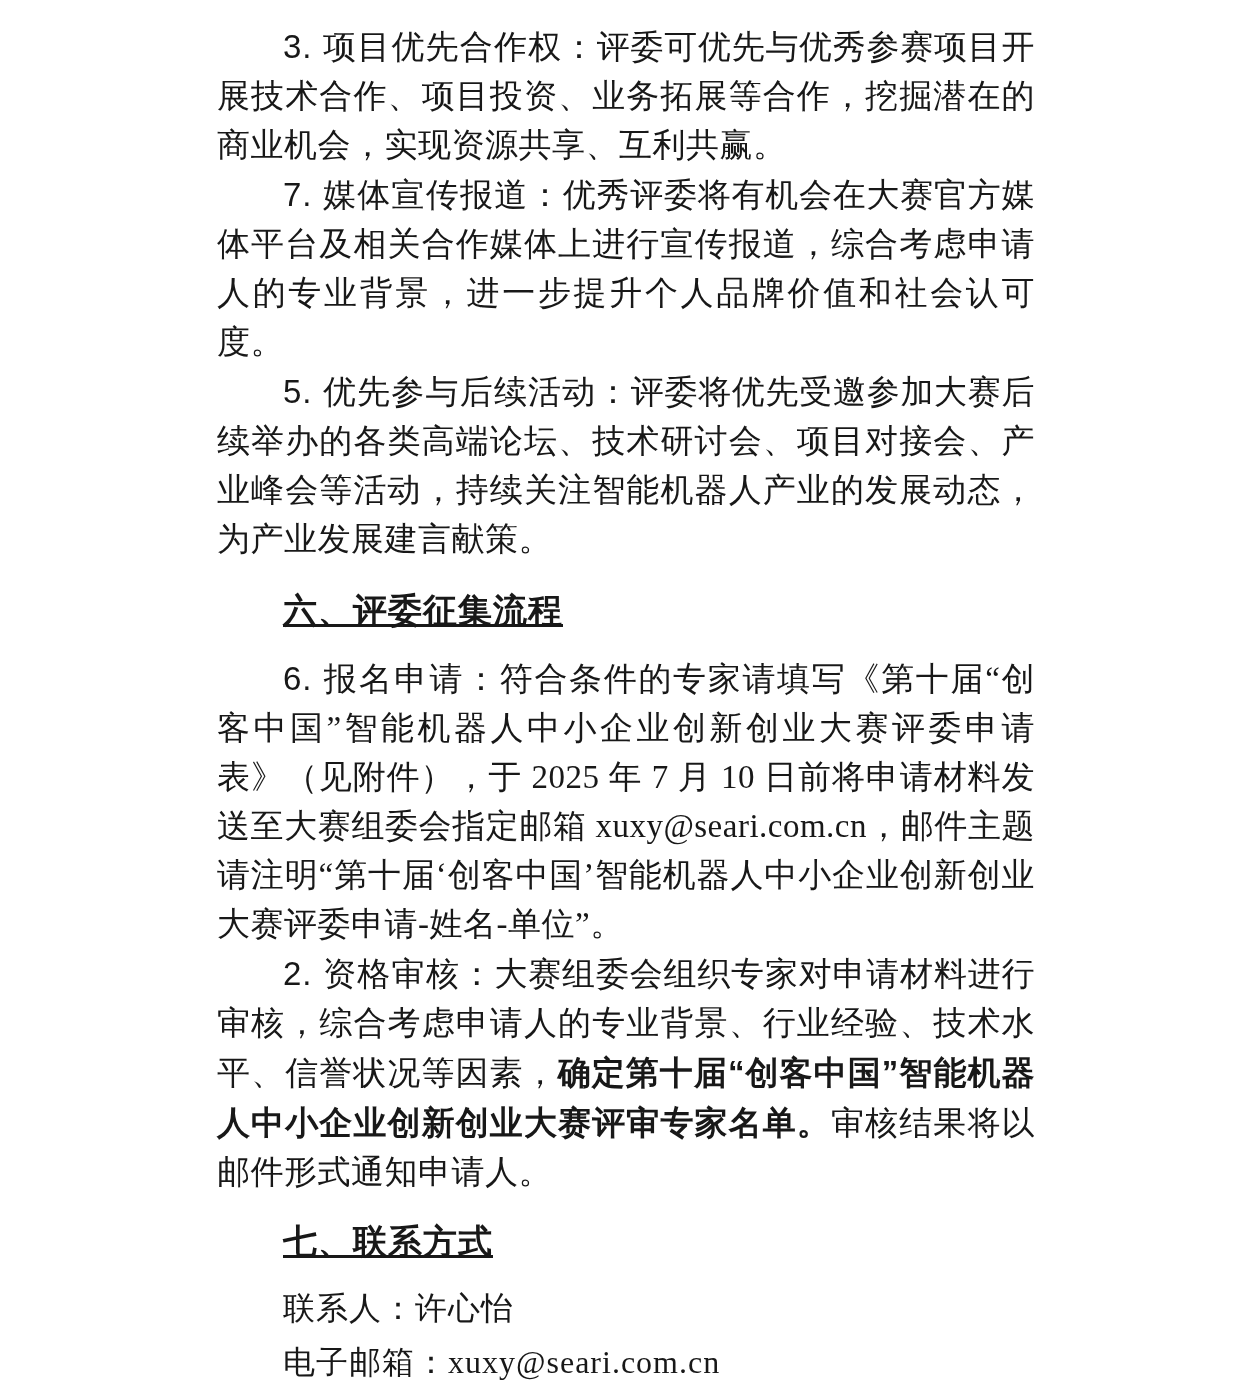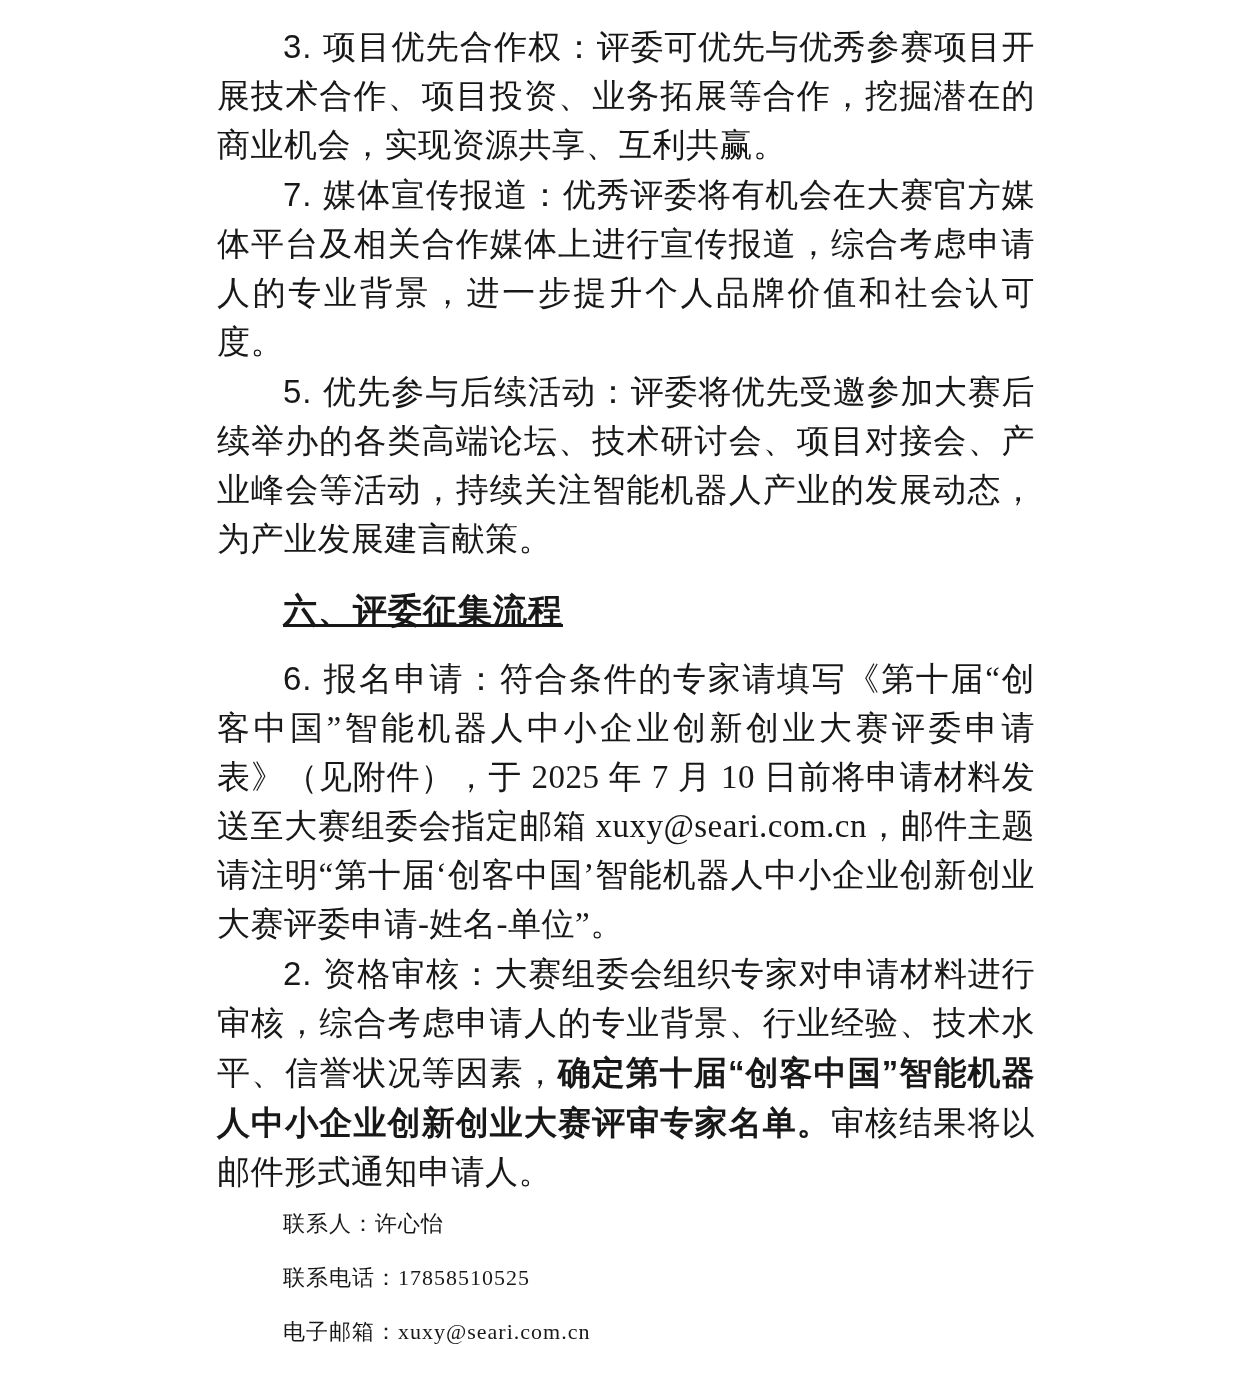--- a/index.html
+++ b/index.html
@@ -40,21 +40,21 @@
     line-height: 52px;
     font-weight: 700;
     font-family: "Liberation Sans", "DejaVu Sans", sans-serif;
     padding-left: 66px;
     letter-spacing: 1px;
     text-decoration: underline;
   }
   .heading.h-process { margin: 20px 0 18px 0; }
   .heading.h-contact { margin: 18px 0 14px 0; }
   .contact-line {
-    font-size: 22px;
+    font-size: 32px;
     line-height: 54px;
     padding-left: 66px;
     letter-spacing: 1px;
   }
 </style>
 </head>
 <body>
 
 <div class="page">
 
@@ -63,20 +63,20 @@
   <p class="para"><span class="lbl">7. 媒体宣传报道：</span><span>优秀评委将有机会在大赛官方媒体平台及相关合作媒体上进行宣传报道，综合考虑申请人的专业背景，进一步提升个人品牌价值和社会认可度。</span></p>
 
   <p class="para"><span class="lbl">5. 优先参与后续活动：</span><span>评委将优先受邀参加大赛后续举办的各类高端论坛、技术研讨会、项目对接会、产业峰会等活动，持续关注智能机器人产业的发展动态，为产业发展建言献策。</span></p>
 
   <h2 class="heading h-process">六、评委征集流程</h2>
 
   <p class="para"><span class="lbl">6. 报名申请：</span><span>符合条件的专家请填写《第十届“创客中国”智能机器人中小企业创新创业大赛评委申请表》（见附件），于 2025 年 7 月 10 日前将申请材料发送至大赛组委会指定邮箱 xuxy@seari.com.cn，邮件主题请注明“第十届‘创客中国’智能机器人中小企业创新创业大赛评委申请-姓名-单位”。</span></p>
 
   <p class="para"><span class="lbl">2. 资格审核：</span><span>大赛组委会组织专家对申请材料进行审核，综合考虑申请人的专业背景、行业经验、技术水平、信誉状况等因素，</span><span class="boldrun">确定第十届“创客中国”智能机器人中小企业创新创业大赛评审专家名单。</span><span>审核结果将以邮件形式通知申请人。</span></p>
 
+  <h2 class="heading h-contact">七、联系方式</h2>
 
   <p class="contact-line"><span>联系人：</span><span>许心怡</span></p>
 
-  <p class="contact-line"><span>联系电话：</span><span>17858510525</span></p>
 
   <p class="contact-line"><span>电子邮箱：</span><span>xuxy@seari.com.cn</span></p>
 
 </div>
 
 </body></html>

